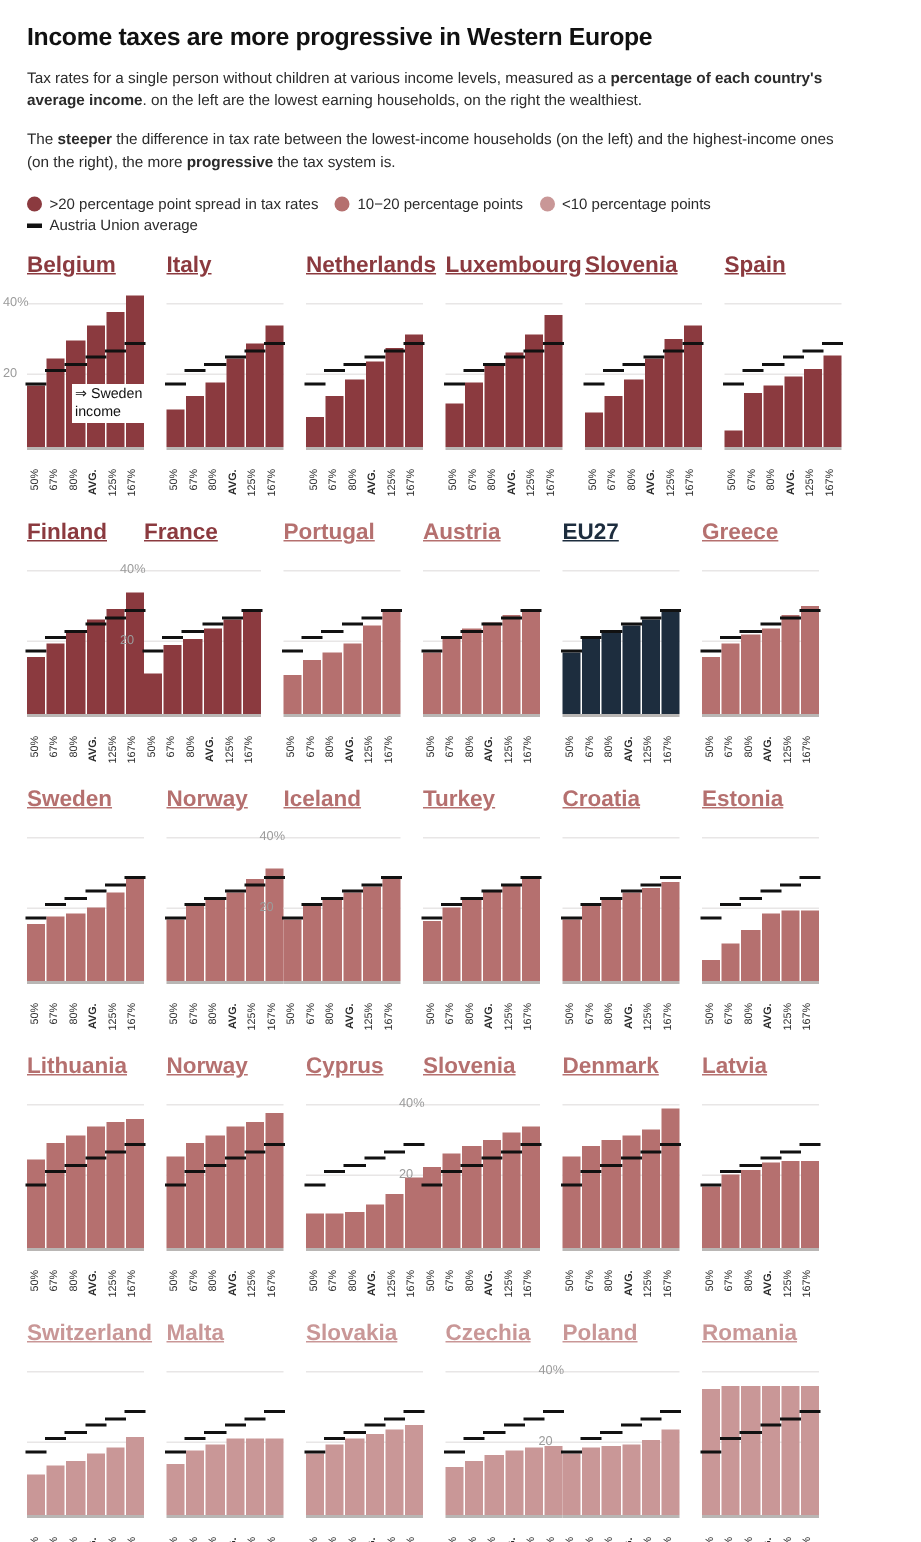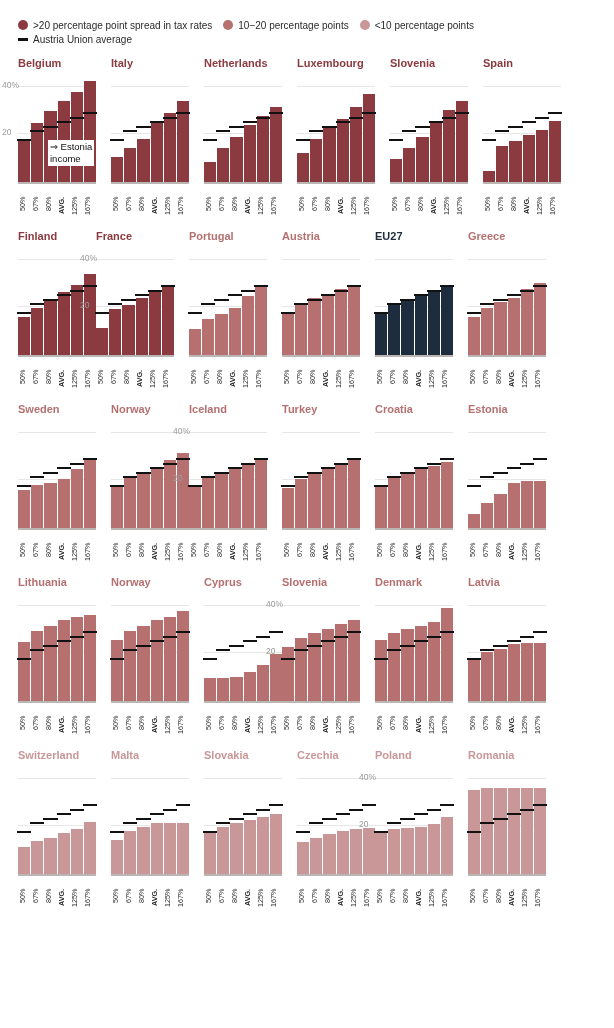--- a/index.html
+++ b/index.html
@@ -53,24 +53,25 @@
     flex-wrap: wrap;
   }
   .panel {
     width: 78px;
     margin-right: 15px;
     margin-bottom: 3px;
   }
   .panel:nth-child(7n) { margin-right: 0; }
 
   .panel-title {
-    font-size: 11px;
+    font-size: 15px;
     font-weight: bold;
     margin-bottom: 5px;
     white-space: nowrap;
+    text-decoration: underline;
   }
 
   .plot-wrap { position: relative; height: 122px; }
 
   .plot {
     position: relative;
     height: 110px;
     width: 78px;
   }
   .gridline {
@@ -152,22 +153,29 @@
     color: #111111;
     white-space: nowrap;
     z-index: 5;
   }
 </style>
 </head>
 <body>
 
 <div class="page">
 
-
-
+  <div class="title">Income taxes are more progressive in Western Europe</div>
+
+  <div class="subtitle">
+    <span>Tax rates for a single person without children at various income levels, measured as a </span><b>percentage of each country's average income</b><span>. on the left are the lowest earning households, on the right the wealthiest.</span>
+  </div>
+
+  <div class="subtitle second">
+    <span>The </span><b>steeper</b><span> the difference in tax rate between the lowest-income households (on the left) and the highest-income ones (on the right), the more </span><b>progressive</b><span> the tax system is.</span>
+  </div>
 
   <div class="legend">
     <div class="legend-row" id="legend-row">
         <span class="legend-item">
           <span class="legend-dot" style="background: rgb(139, 58, 63);"></span>
           <span>&gt;20 percentage point spread in tax rates</span>
         </span>
         <span class="legend-item">
           <span class="legend-dot" style="background: rgb(181, 112, 111);"></span>
           <span>10−20 percentage points</span>
@@ -215,21 +223,21 @@
                 <div class="avgline" style="bottom: 63.3043px;"></div>
               </div>
               <div class="barcol">
                 <div class="bar" style="height: 100.609px; background: rgb(139, 58, 63);"></div>
                 <div class="avgline" style="bottom: 67.8261px;"></div>
               </div>
             </div>
             <div class="baseline"></div>
           </div>
           <div class="annot">
-            <div>⇒ Estonia</div>
+            <div>⇒ Sweden</div>
             <div>income</div>
           </div>
         </div>
         <div class="ticks">
           <div class="tick">50%</div>
           <div class="tick">67%</div>
           <div class="tick">80%</div>
           <div class="tick bold">AVG.</div>
           <div class="tick">125%</div>
           <div class="tick">167%</div>

